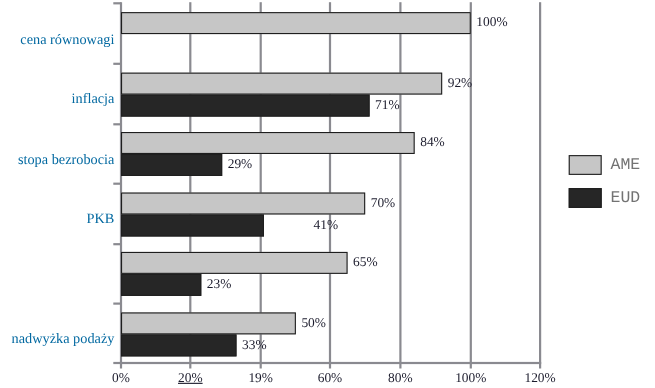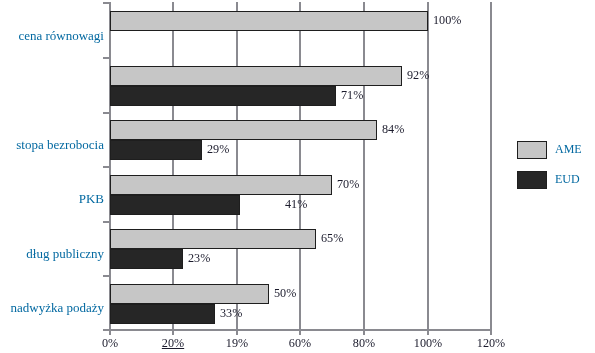--- a/index.html
+++ b/index.html
@@ -78,34 +78,35 @@
   .legend-swatch{
     position:absolute;left:0;top:3px;
     width:30px;height:18px;
     box-sizing:border-box;
     border:1px solid #1e1e1e;
   }
   .legend-swatch.ame{background:#c6c6c6;}
   .legend-swatch.eud{background:#262626;}
   .legend-text{
     position:absolute;left:38px;top:4px;
-    font-size:12px;color:#0369a1;
+    font-size:15px;color:#737373;
     white-space:nowrap;
+    font-family:Liberation Mono, monospace;
   }
 </style>
 </head>
 <body>
 
 <div id="chart-root">
 
   <div class="ylabels">
     <div class="ylabel" style="top:28px;">cena równowagi</div>
+    <div class="ylabel" style="top:82px;">inflacja</div>
     <div class="ylabel" style="top:191px;">PKB</div>
     <div class="ylabel" style="top:137px;">stopa bezrobocia</div>
-    <div class="ylabel" style="top:246px;">dług publiczny</div>
     <div class="ylabel" style="top:300px;">nadwyżka podaży</div>
   </div>
 
   <div class="axis-v"></div>
   <div class="axis-h"></div>
 
   <div class="tick-y" style="top:2px;"></div>
   <div class="tick-y" style="top:57px;"></div>
   <div class="tick-y" style="top:112px;"></div>
   <div class="tick-y" style="top:166px;"></div>

